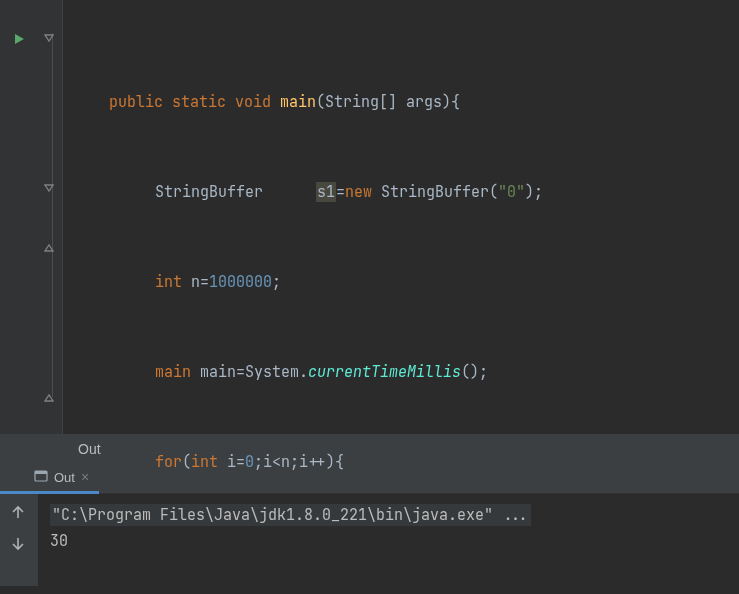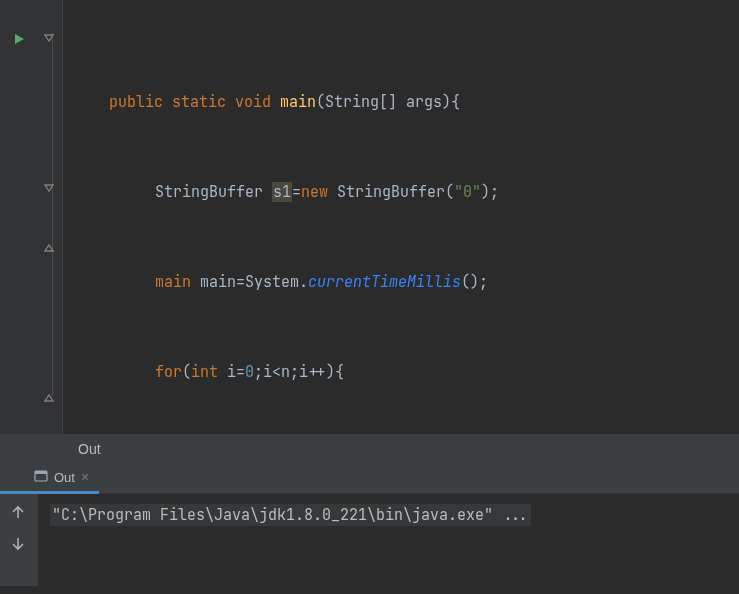--- a/index.html
+++ b/index.html
@@ -52,23 +52,23 @@
     font-size: 15px;
     white-space: pre;
     position: relative;
   }
   .code-line { padding-left: 46px; height: 30px; }
   .indent1 { padding-left: 92px; }
   .kw { color: #cc7832; }
   .str { color: #6a8759; }
   .num { color: #6897bb; }
   .mname { color: #ffc66d; }
-  .method-italic { color: #3b82f6; font-style: italic; }
+  .method-italic { color: #5eead4; font-style: italic; }
   .comment { color: #808080; }
-  .hl-var { background: #49483e; padding: 0 1px; }
+  .hl-var { background: #49483e; padding: 0 1px; margin-left: 44px; }
   .breadcrumb {
     height: 30px;
     background: #3c3f41;
     padding-left: 78px;
     line-height: 30px;
     font-size: 14px;
     color: #bbbbbb;
     font-family: -apple-system, "Segoe UI", sans-serif;
   }
   .run-header {
@@ -143,20 +143,21 @@
     <span class="fold-mark" style="top:393px;">
       <svg viewBox="0 0 10 10">
           <path d="M1 8 L9 8 L5 2 Z" fill="none" stroke="#808080" stroke-width="1.3"></path>
         </svg>
     </span>
   </div>
 
   <div class="code-block">
     <div class="code-line"><span class="kw">public</span> <span class="kw">static</span> <span class="kw">void</span> <span class="mname">main</span><span>(String[] args){</span></div>
     <div class="code-line indent1"><span>StringBuffer </span><span class="hl-var">s1</span><span>=</span><span class="kw">new</span><span> StringBuffer(</span><span class="str">"0"</span><span>);</span></div>
+    <div class="code-line indent1"><span class="kw">int</span><span> n=</span><span class="num">1000000</span><span>;</span></div>
     <div class="code-line indent1"><span class="kw">main</span><span> main=System.</span><span class="method-italic">currentTimeMillis</span><span>();</span></div>
     <div class="code-line indent1"><span class="kw">for</span><span>(</span><span class="kw">int</span><span> i=</span><span class="num">0</span><span>;i&lt;n;i++){</span></div>
     
     
     
     
     
     
     
   </div>
@@ -187,15 +188,16 @@
           </svg>
       </span>
       <span class="tool-btn">
         <svg viewBox="0 0 16 16">
             <path d="M8 2 L8 13 M3 8 L8 13 L13 8" fill="none" stroke="#afb1b3" stroke-width="1.6"></path>
           </svg>
       </span>
     </div>
     <div class="console">
       <div><span class="cmd">"C:\Program Files\Java\jdk1.8.0_221\bin\java.exe" ...</span></div>
+      <div>30</div>
     </div>
   </div>
 </div>
 
 </body></html>

